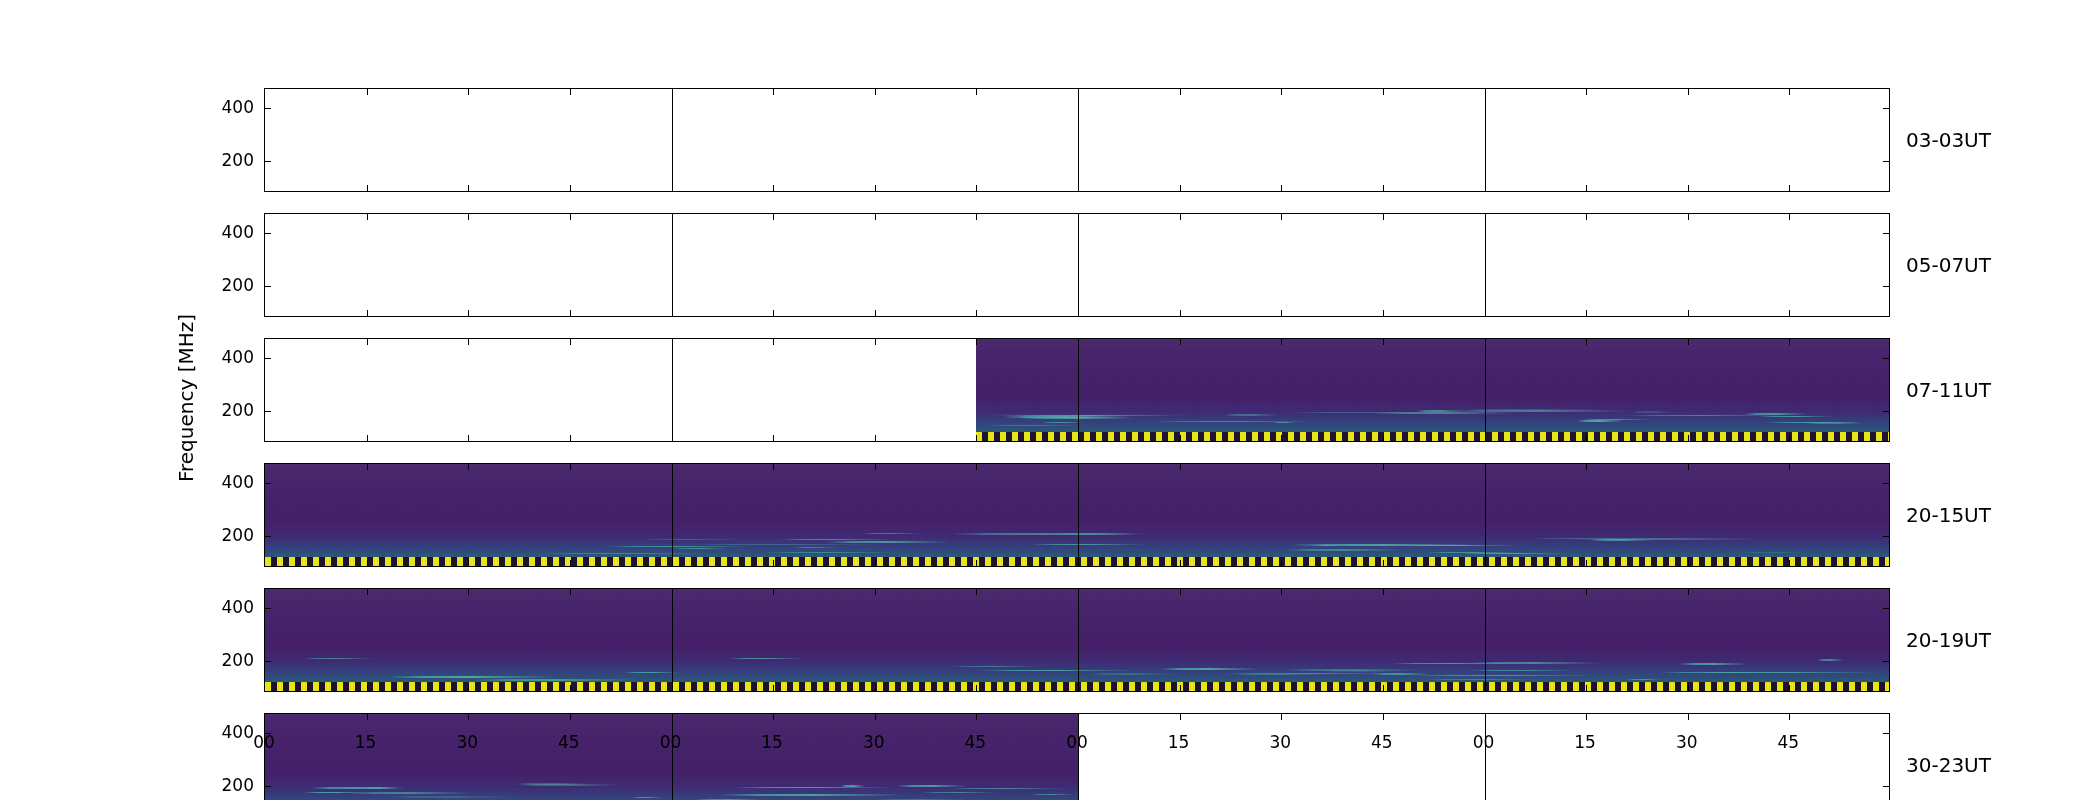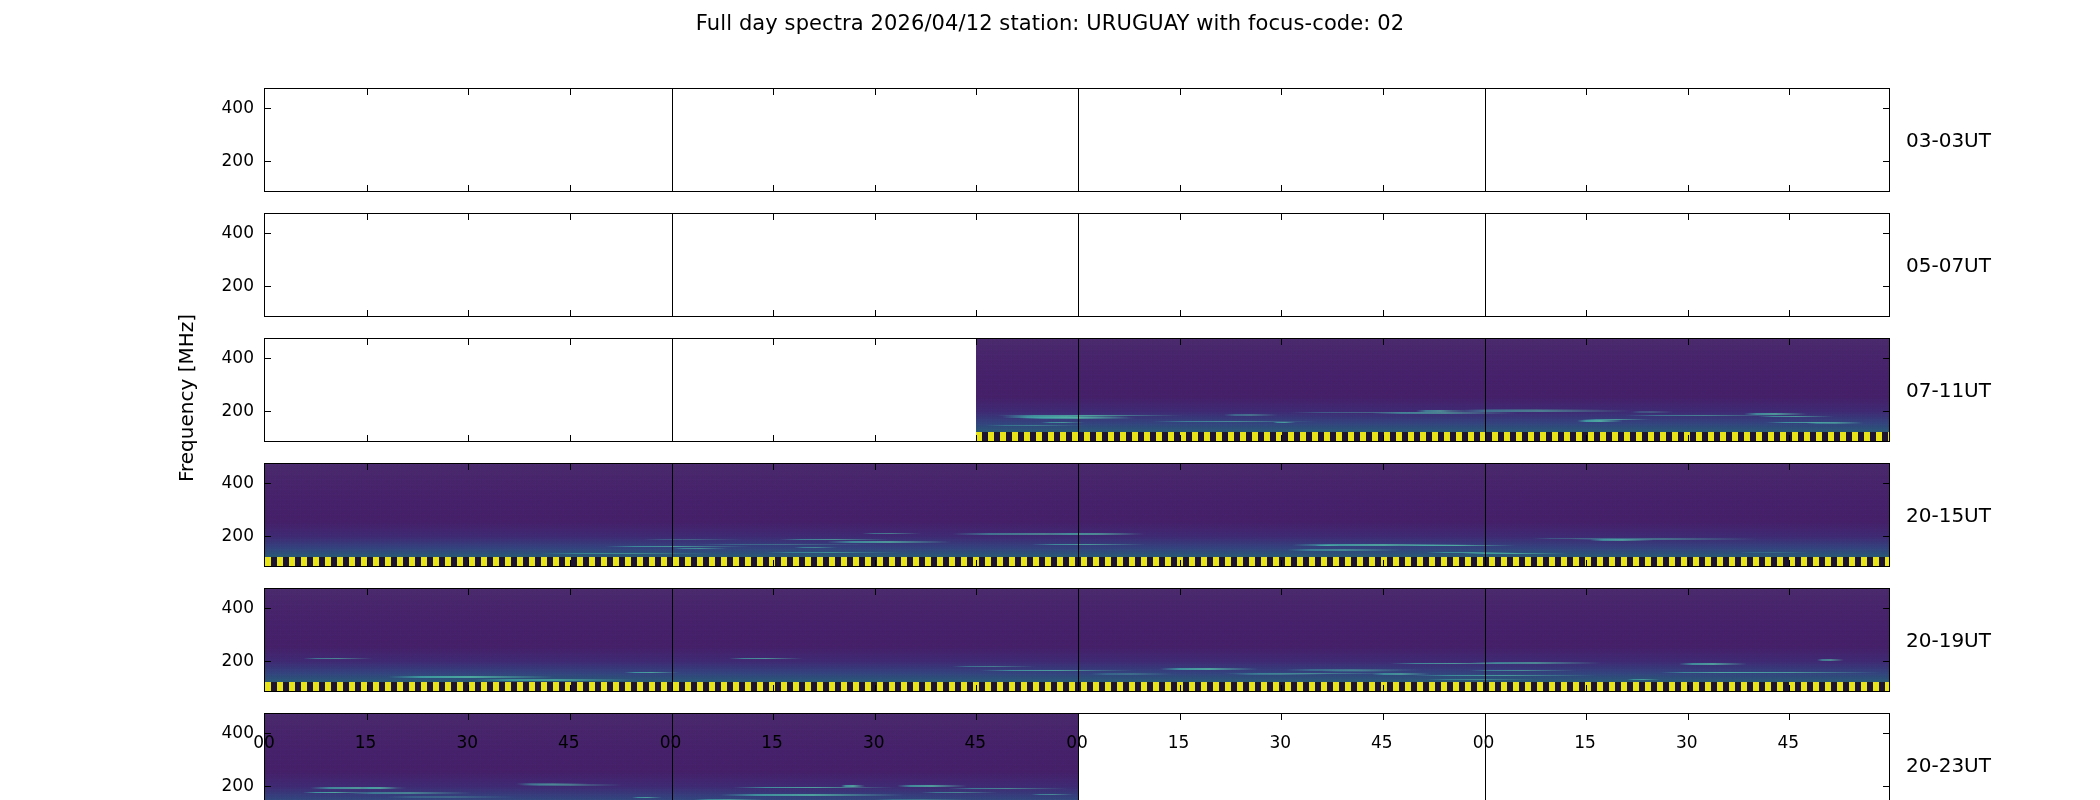--- a/index.html
+++ b/index.html
@@ -199,21 +199,20 @@
     line-height: 1;
     transform: translateX(-50%);
     white-space: nowrap;
   }
 </style>
 </head>
 <body>
 
 <div id="figure">
 
-  <div id="fig-title">Full day spectra 2026/04/12 station: URUGUAY with focus-code: 02</div>
 
   <div id="ylabel-wrap">
     <div class="inner">Frequency [MHz]</div>
   </div>
 
   <div id="rows-host">
       <div class="row" style="top: 88px;">
         <div class="xtick-minor top" style="left: 101.625px;"></div>
         <div class="xtick-minor bot" style="left: 101.625px;"></div>
         <div class="xtick-minor top" style="left: 203.25px;"></div>
@@ -539,14 +538,14 @@
     <div class="ylabel-txt" style="top: 356.667px; right: 1846px;">400</div>
     <div class="rowlabel" style="top: 390px;">07-11UT</div>
     <div class="ylabel-txt" style="top: 535px; right: 1846px;">200</div>
     <div class="ylabel-txt" style="top: 481.667px; right: 1846px;">400</div>
     <div class="rowlabel" style="top: 515px;">20-15UT</div>
     <div class="ylabel-txt" style="top: 660px; right: 1846px;">200</div>
     <div class="ylabel-txt" style="top: 606.667px; right: 1846px;">400</div>
     <div class="rowlabel" style="top: 640px;">20-19UT</div>
     <div class="ylabel-txt" style="top: 785px; right: 1846px;">200</div>
     <div class="ylabel-txt" style="top: 731.667px; right: 1846px;">400</div>
-    <div class="rowlabel" style="top: 765px;">20-23UT</div>
+    <div class="rowlabel" style="top: 765px;">30-23UT</div>
   </div>
 
 </body></html>

